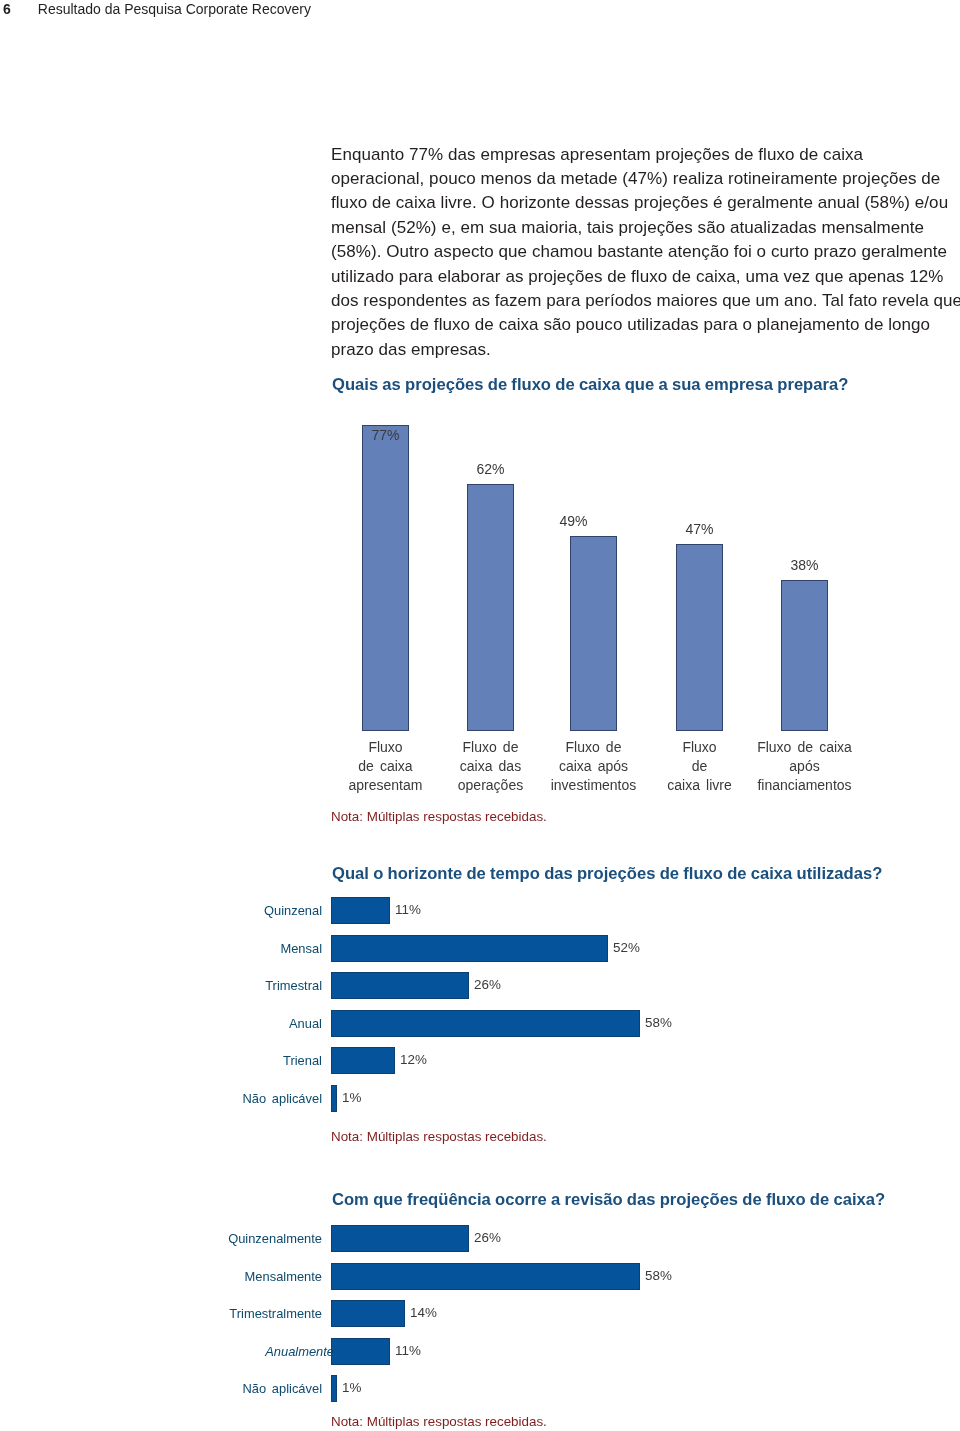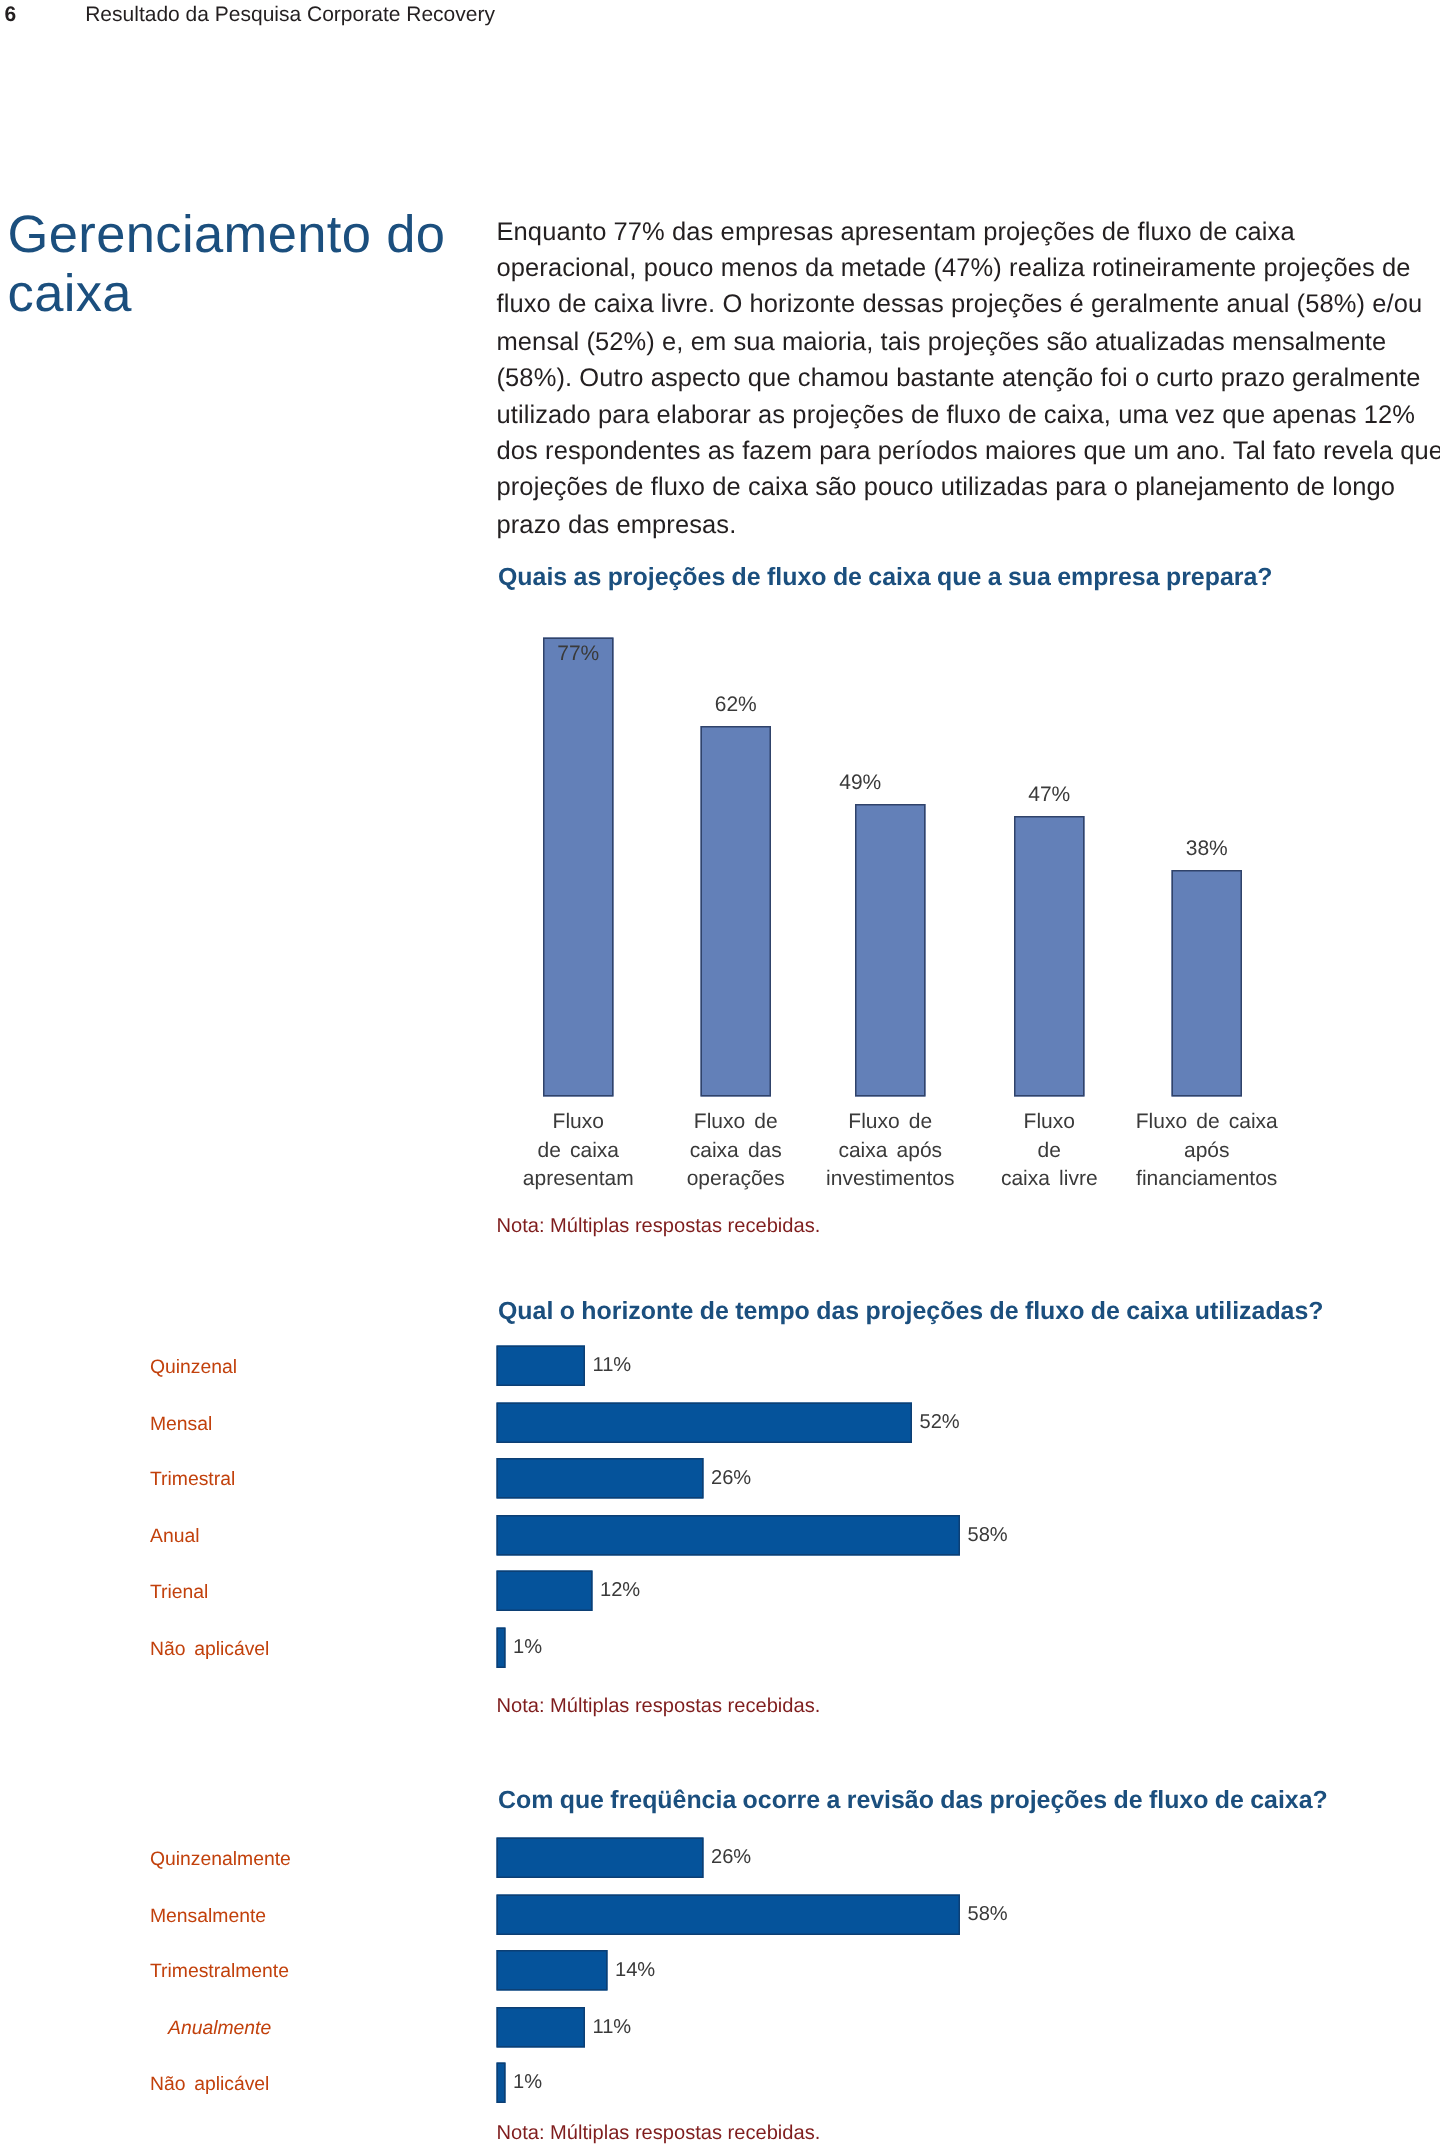--- a/index.html
+++ b/index.html
@@ -6,21 +6,21 @@
   html,body{margin:0;padding:0;}
   body{width:960px;height:1431px;background:#ffffff;
        font-family:"Liberation Sans",sans-serif;color:#231f20;
        overflow:hidden;position:relative;
        -webkit-font-smoothing:antialiased;}
   .page{position:absolute;left:0;top:0;width:960px;height:1431px;background:#fff;transform:translateZ(0);}
 
   
   .hdr{position:absolute;left:3px;top:1px;font-size:14px;line-height:16px;white-space:nowrap;color:#231f20;}
   .hdr .pg{font-weight:bold;}
-  .hdr .ttl{margin-left:27px;padding-left:19px;}
+  .hdr .ttl{margin-left:8px;padding-left:19px;}
 
   
   .sect-title{position:absolute;left:5px;top:137px;width:320px;color:#1b4f7e;
               font-size:35px;line-height:39px;font-weight:normal;letter-spacing:0.25px;}
 
   
   .body-copy{position:absolute;left:331px;top:142.5px;width:640px;
              font-size:17px;line-height:24.4px;letter-spacing:0.06px;color:#231f20;}
   .body-copy .ln{white-space:nowrap;}
 
@@ -30,32 +30,31 @@
   .note{position:absolute;font-size:13.4px;line-height:16px;color:#7f1d1d;
         white-space:nowrap;letter-spacing:0px;}
 
   
   .vbar{position:absolute;background:#6380b8;border:1px solid #30436a;box-sizing:border-box;}
   .vcat{position:absolute;font-size:14px;line-height:19.3px;color:#3a3a3a;text-align:center;word-spacing:2.2px;}
   .vval{position:absolute;font-size:14px;line-height:16px;color:#3a3a3a;text-align:center;}
 
   
   .hbar{position:absolute;background:#05539b;height:27px;box-sizing:border-box;border:1px solid #0c3f74;}
-  .hcat{position:absolute;font-size:12.9px;line-height:16px;color:#c2410c;
-        white-space:nowrap;word-spacing:2.2px;}
+  .hcat{position:absolute;font-size:12.9px;line-height:16px;color:#0c4a6e;
+        text-align:right;white-space:nowrap;word-spacing:2.2px;}
   .hval{position:absolute;font-size:13.4px;line-height:16px;color:#3a3a3a;white-space:nowrap;}
 </style>
 </head>
 <body>
 
 <div class="page">
 
   <div class="hdr"><span class="pg">6</span><span class="ttl">Resultado da Pesquisa Corporate Recovery</span></div>
 
-  <div class="sect-title"><span class="tl">Gerenciamento do</span> <span class="tl">caixa</span></div>
 
   <div class="body-copy" id="body-copy">
       <div class="ln">Enquanto 77% das empresas apresentam projeções de fluxo de caixa</div>
       <div class="ln">operacional, pouco menos da metade (47%) realiza rotineiramente projeções de</div>
       <div class="ln">fluxo de caixa livre. O horizonte dessas projeções é geralmente anual (58%) e/ou</div>
       <div class="ln">mensal (52%) e, em sua maioria, tais projeções são atualizadas mensalmente</div>
       <div class="ln">(58%). Outro aspecto que chamou bastante atenção foi o curto prazo geralmente</div>
       <div class="ln">utilizado para elaborar as projeções de fluxo de caixa, uma vez que apenas 12%</div>
       <div class="ln">dos respondentes as fazem para períodos maiores que um ano. Tal fato revela que</div>
       <div class="ln">projeções de fluxo de caixa são pouco utilizadas para o planejamento de longo</div>

